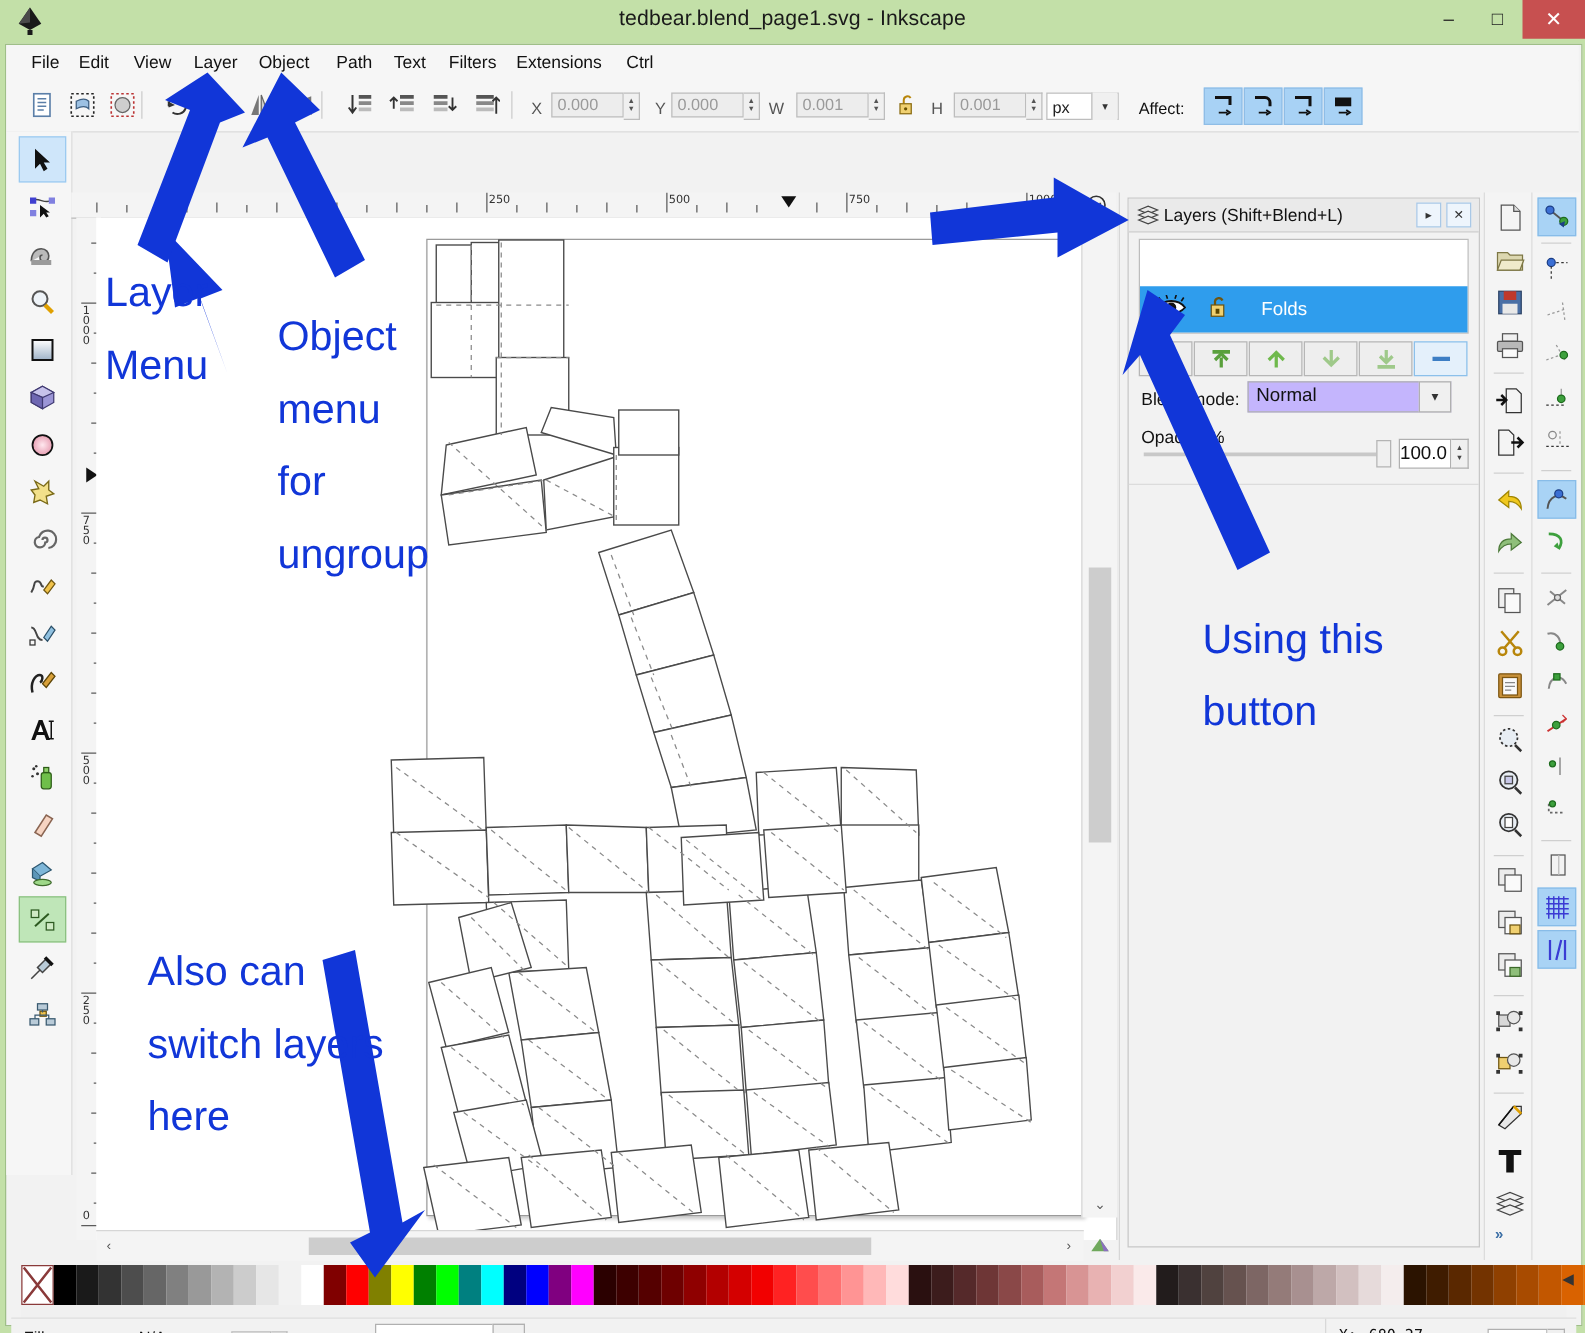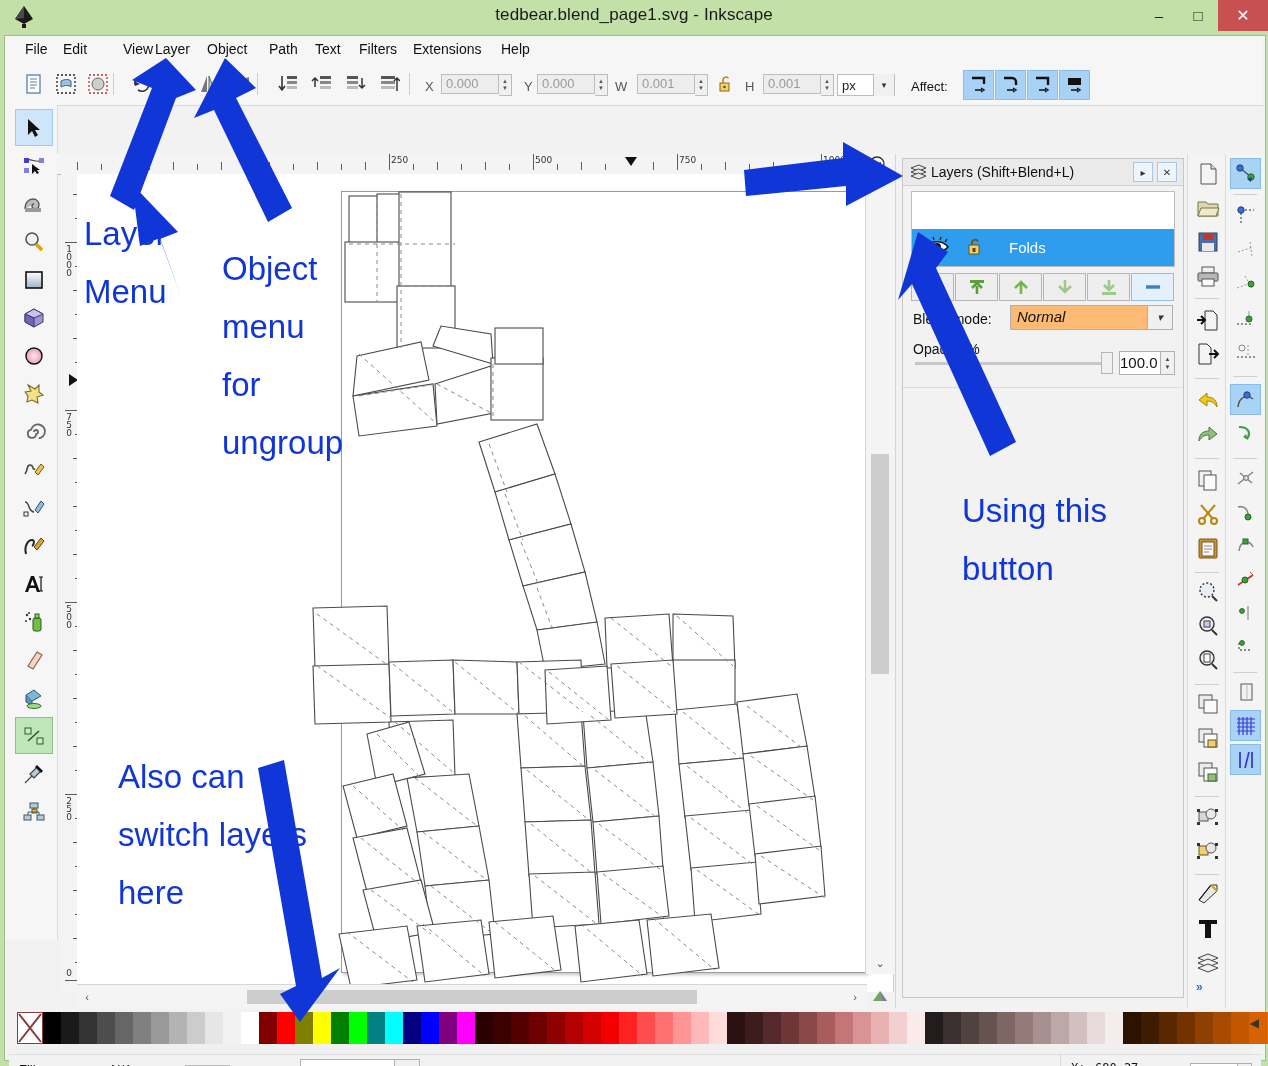--- a/index.html
+++ b/index.html
@@ -176,23 +176,23 @@
   .layerrow .nm{position:absolute;left:97px;font-size:15px;color:#111;}
   .layerrow.sel .nm{color:#ffffff;}
   .lbtn{
     position:absolute;top:114px;width:43px;height:28px;border:1px solid #b6b6b6;
     background:#eeeeee;box-sizing:border-box;
     display:flex;align-items:center;justify-content:center;
   }
   .lbtn.hl{border:1px solid #8cc0ea;background:#e4f0fb;}
   .blend-lbl{position:absolute;left:10px;top:152px;font-size:14px;color:#111;}
   .blend-sel{
-    position:absolute;left:107px;top:146px;width:163px;height:25px;
-    background:#fdba74;border:1px solid #b0b0b0;box-sizing:border-box;
-    font-size:15px;color:#111;padding:2px 0 0 6px;font-style:italic;
+    position:absolute;left:95px;top:146px;width:163px;height:25px;
+    background:#c4b5fd;border:1px solid #b0b0b0;box-sizing:border-box;
+    font-size:15px;color:#111;padding:2px 0 0 6px;
   }
   .blend-sel .arw{
     position:absolute;right:-1px;top:-1px;width:26px;height:25px;background:#f0f0f0;
     border:1px solid #b0b0b0;display:flex;align-items:center;justify-content:center;
     font-size:11px;color:#333;box-sizing:border-box;
   }
   .op-lbl{position:absolute;left:10px;top:182px;font-size:14px;color:#111;}
   .op-track{position:absolute;left:12px;top:203px;width:192px;height:3px;background:#c8c8c8;}
   .op-knob{position:absolute;left:198px;top:193px;width:12px;height:22px;background:#f0f0f0;border:1px solid #b4b4b4;box-sizing:border-box;}
   .op-val{
@@ -310,28 +310,28 @@
     <div class="win-btn win-min">–</div>
     <div class="win-btn win-max">□</div>
     <div class="win-btn win-close">✕</div>
   </div>
 
   <div class="frame">
 
     <div class="menubar">
       <div class="menu-item" style="left:18px">File</div>
       <div class="menu-item" style="left:56px">Edit</div>
-      <div class="menu-item" style="left:116px">View</div>
+      <div class="menu-item" style="left:100px">View</div>
       <div class="menu-item" style="left:148px">Layer</div>
       <div class="menu-item" style="left:200px">Object</div>
       <div class="menu-item" style="left:262px">Path</div>
       <div class="menu-item" style="left:308px">Text</div>
       <div class="menu-item" style="left:352px">Filters</div>
       <div class="menu-item" style="left:406px">Extensions</div>
-      <div class="menu-item" style="left:494px">Help</div>
+      <div class="menu-item" style="left:494px">Ctrl</div>
     </div>
 
     <div class="cmdbar">
       <div class="tb-ico" style="left:14px">
         <svg width="22" height="22" viewBox="0 0 22 22">
             <rect x="4" y="2" width="13" height="18" fill="#fff" stroke="#5b7fa8" stroke-width="1.3"></rect>
             <path d="M7 6h7M7 9h7M7 12h7M7 15h5" stroke="#5b7fa8" stroke-width="1.1"></path>
           </svg>
       </div>
       <div class="tb-ico" style="left:46px">

